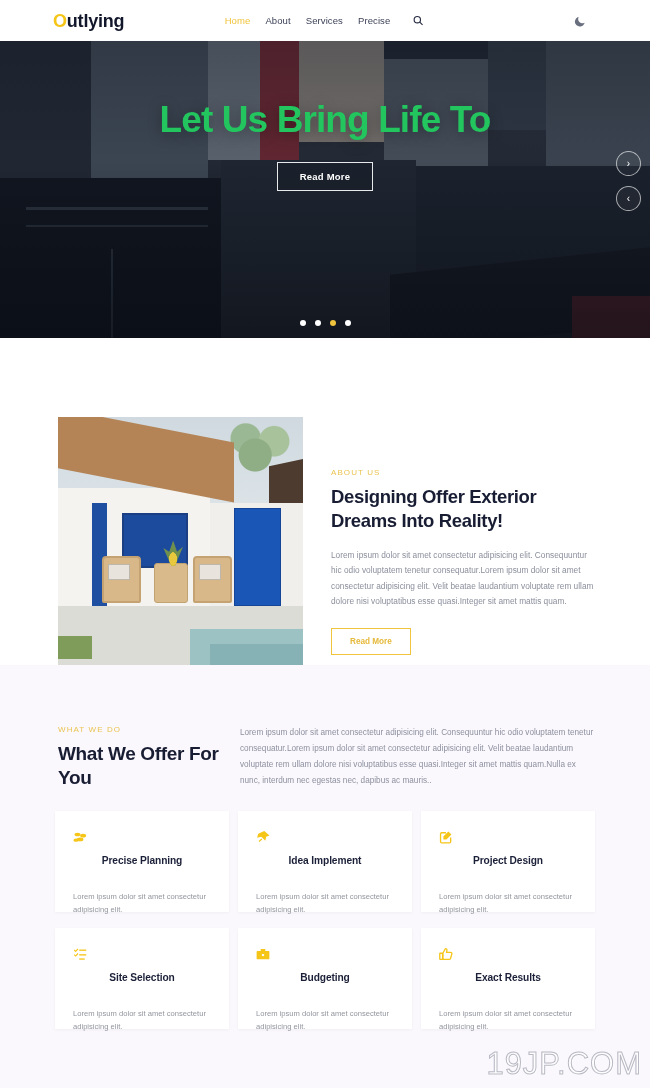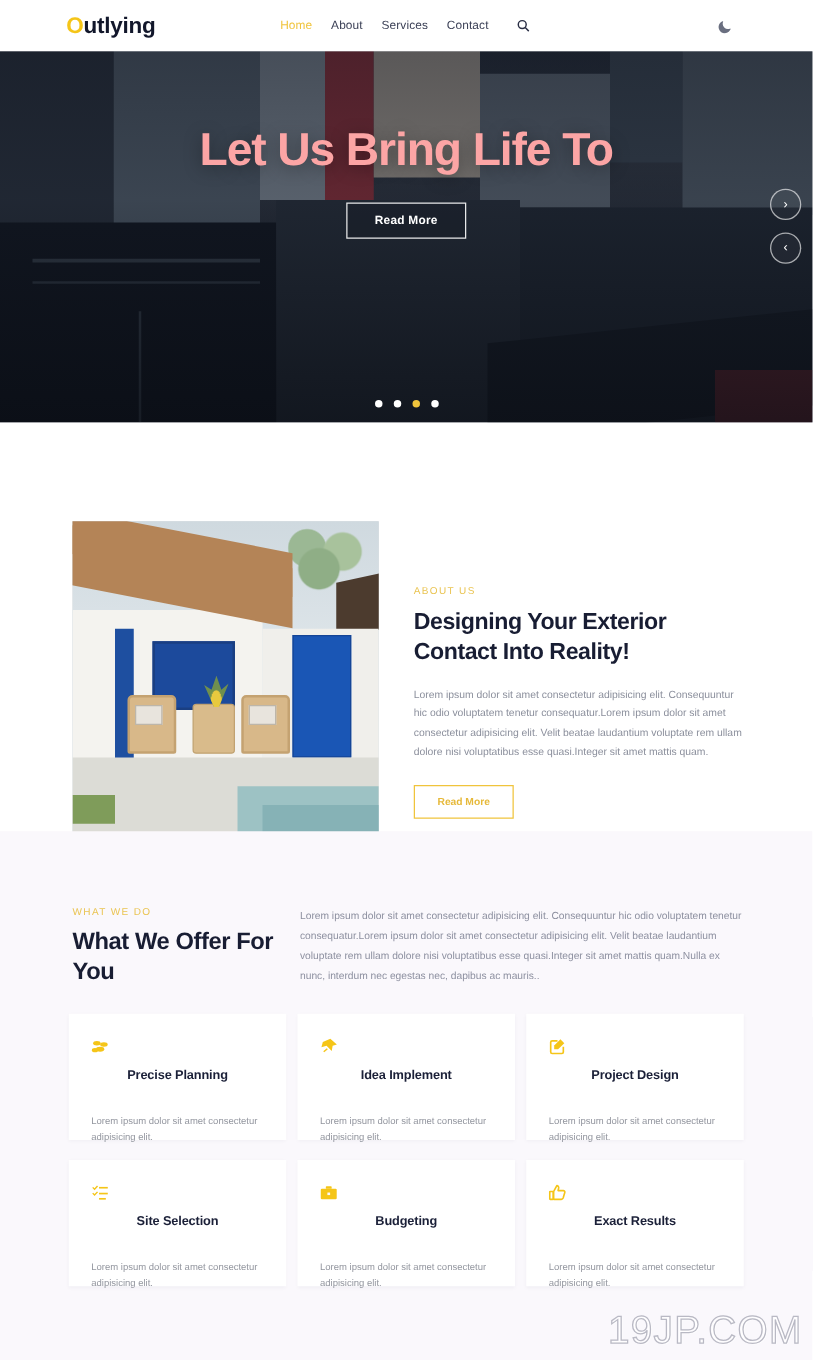--- a/index.html
+++ b/index.html
@@ -94,21 +94,21 @@
     font-size: 8px;
     letter-spacing: 2.3px;
     color: #e9e6dd;
     font-weight: bold;
     margin-bottom: 9px;
   }
   .hero-title {
     font-size: 37px;
     line-height: 1.12;
     font-weight: bold;
-    color: #fca5a5;
+    color: #22c55e;
     letter-spacing: -0.9px;
     text-shadow: 0 2px 14px rgba(0,0,0,.35);
   }
   .hero-btn {
     display: inline-block;
     margin-top: 22px;
     padding: 8px 22px;
     border: 1px solid rgba(255,255,255,.9);
     background: rgba(20,24,34,.30);
     color: #ffffff;
@@ -315,21 +315,21 @@
 
   <header class="header">
     <div class="logo">
       <span class="logo-first">O</span><span>utlying</span>
     </div>
 
     <nav class="nav">
       <a class="nav-link active" href="#">Home</a>
       <a class="nav-link" href="#">About</a>
       <a class="nav-link" href="#">Services</a>
-      <a class="nav-link" href="#">Contact</a>
+      <a class="nav-link" href="#">Precise</a>
       <span class="search-btn">
         <svg width="11" height="11" viewBox="0 0 16 16" fill="none" stroke="currentColor" stroke-width="1.7">
           <circle cx="6.8" cy="6.8" r="4.6"></circle>
             <line x1="10.3" y1="10.3" x2="14.4" y2="14.4"></line>
         </svg>
       </span>
     </nav>
 
     <span class="moon-btn">
       <svg width="12" height="12" viewBox="0 0 16 16" fill="currentColor">
@@ -402,21 +402,21 @@
           </div>
         <div class="chair r">
             <span class="cushion"></span>
           </div>
         <div class="villa-table"></div>
         <div class="villa-plant"></div>
       </div>
 
       <div class="about-text">
         <div class="eyebrow">ABOUT US</div>
-        <h2 class="sec-title">Designing Your Exterior Contact Into Reality!</h2>
+        <h2 class="sec-title">Designing Offer Exterior Dreams Into Reality!</h2>
         <p class="sec-para">Lorem ipsum dolor sit amet consectetur adipisicing elit. Consequuntur hic odio voluptatem tenetur consequatur.Lorem ipsum dolor sit amet consectetur adipisicing elit. Velit beatae laudantium voluptate rem ullam dolore nisi voluptatibus esse quasi.Integer sit amet mattis quam.</p>
         <button class="outline-btn">Read More</button>
       </div>
     </div>
   </section>
 
   <section class="services">
     <div class="svc-head">
       <div class="svc-head-left">
         <div class="eyebrow">WHAT WE DO</div>

